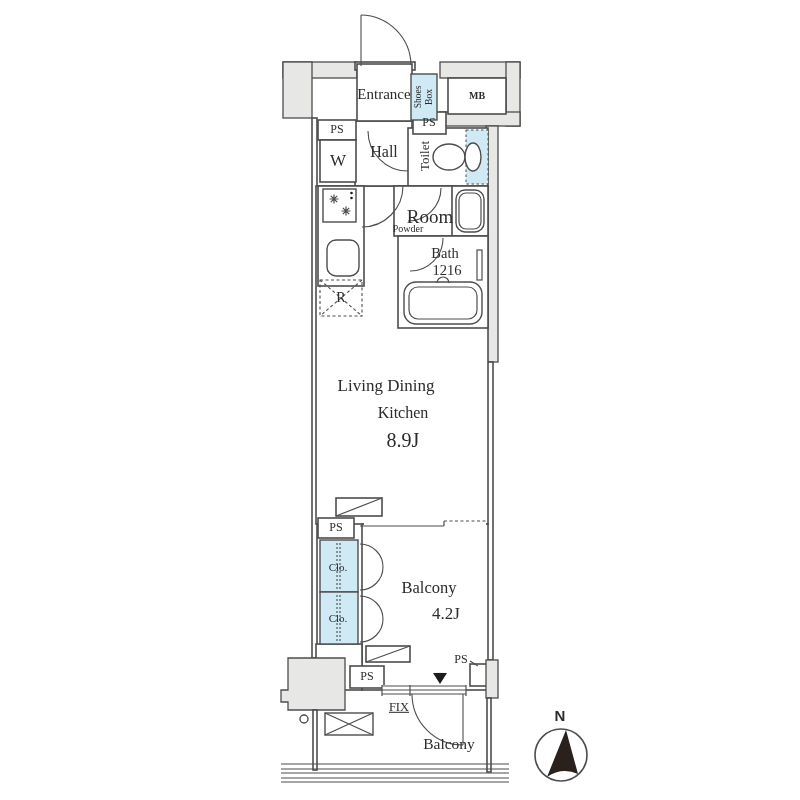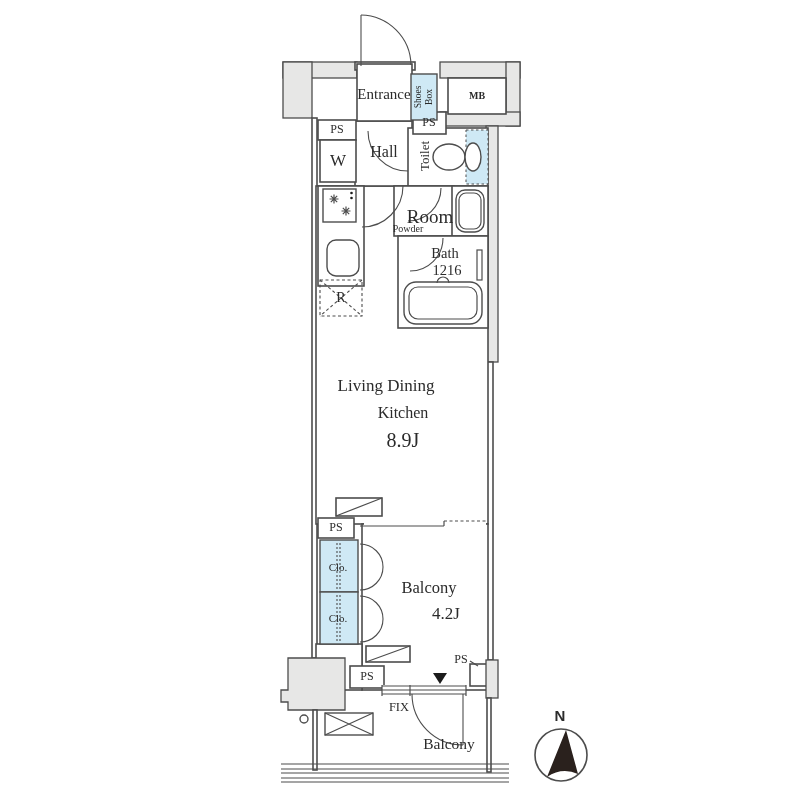--- a/index.html
+++ b/index.html
@@ -197,17 +197,17 @@
   <div class="lbl" style="left:386px;top:386px;font-size:17px;text-align:right;">Living Dining</div>
   <div class="lbl" style="left:403px;top:413px;font-size:16px;">Kitchen</div>
   <div class="lbl" style="left:403px;top:440px;font-size:20px;">8.9J</div>
   <div class="lbl" style="left:336px;top:528px;font-size:12px;">PS</div>
   <div class="lbl" style="left:338px;top:567px;font-size:11px;">Clo.</div>
   <div class="lbl" style="left:338px;top:618px;font-size:11px;">Clo.</div>
   <div class="lbl" style="left:429px;top:588px;font-size:16.5px;">Balcony</div>
   <div class="lbl" style="left:446px;top:614px;font-size:17px;">4.2J</div>
   <div class="lbl" style="left:367px;top:677px;font-size:12px;">PS</div>
   <div class="lbl" style="left:461px;top:660px;font-size:12px;">PS</div>
-  <div class="lbl" style="left:399px;top:707px;font-size:12.5px;">FIX</div>
+  <div class="lbl" style="left:399px;top:707px;font-size:12.5px;text-decoration:underline;">FIX</div>
   <div class="lbl" style="left:404px;top:744px;font-size:15.5px;margin-left:45px;">Balcony</div>
   <div class="lbl" style="left:560px;top:716px;font-size:15px;font-weight:bold;font-family:'Liberation Sans','DejaVu Sans',sans-serif;">N</div>
 
 </div>
 
 </body></html>

